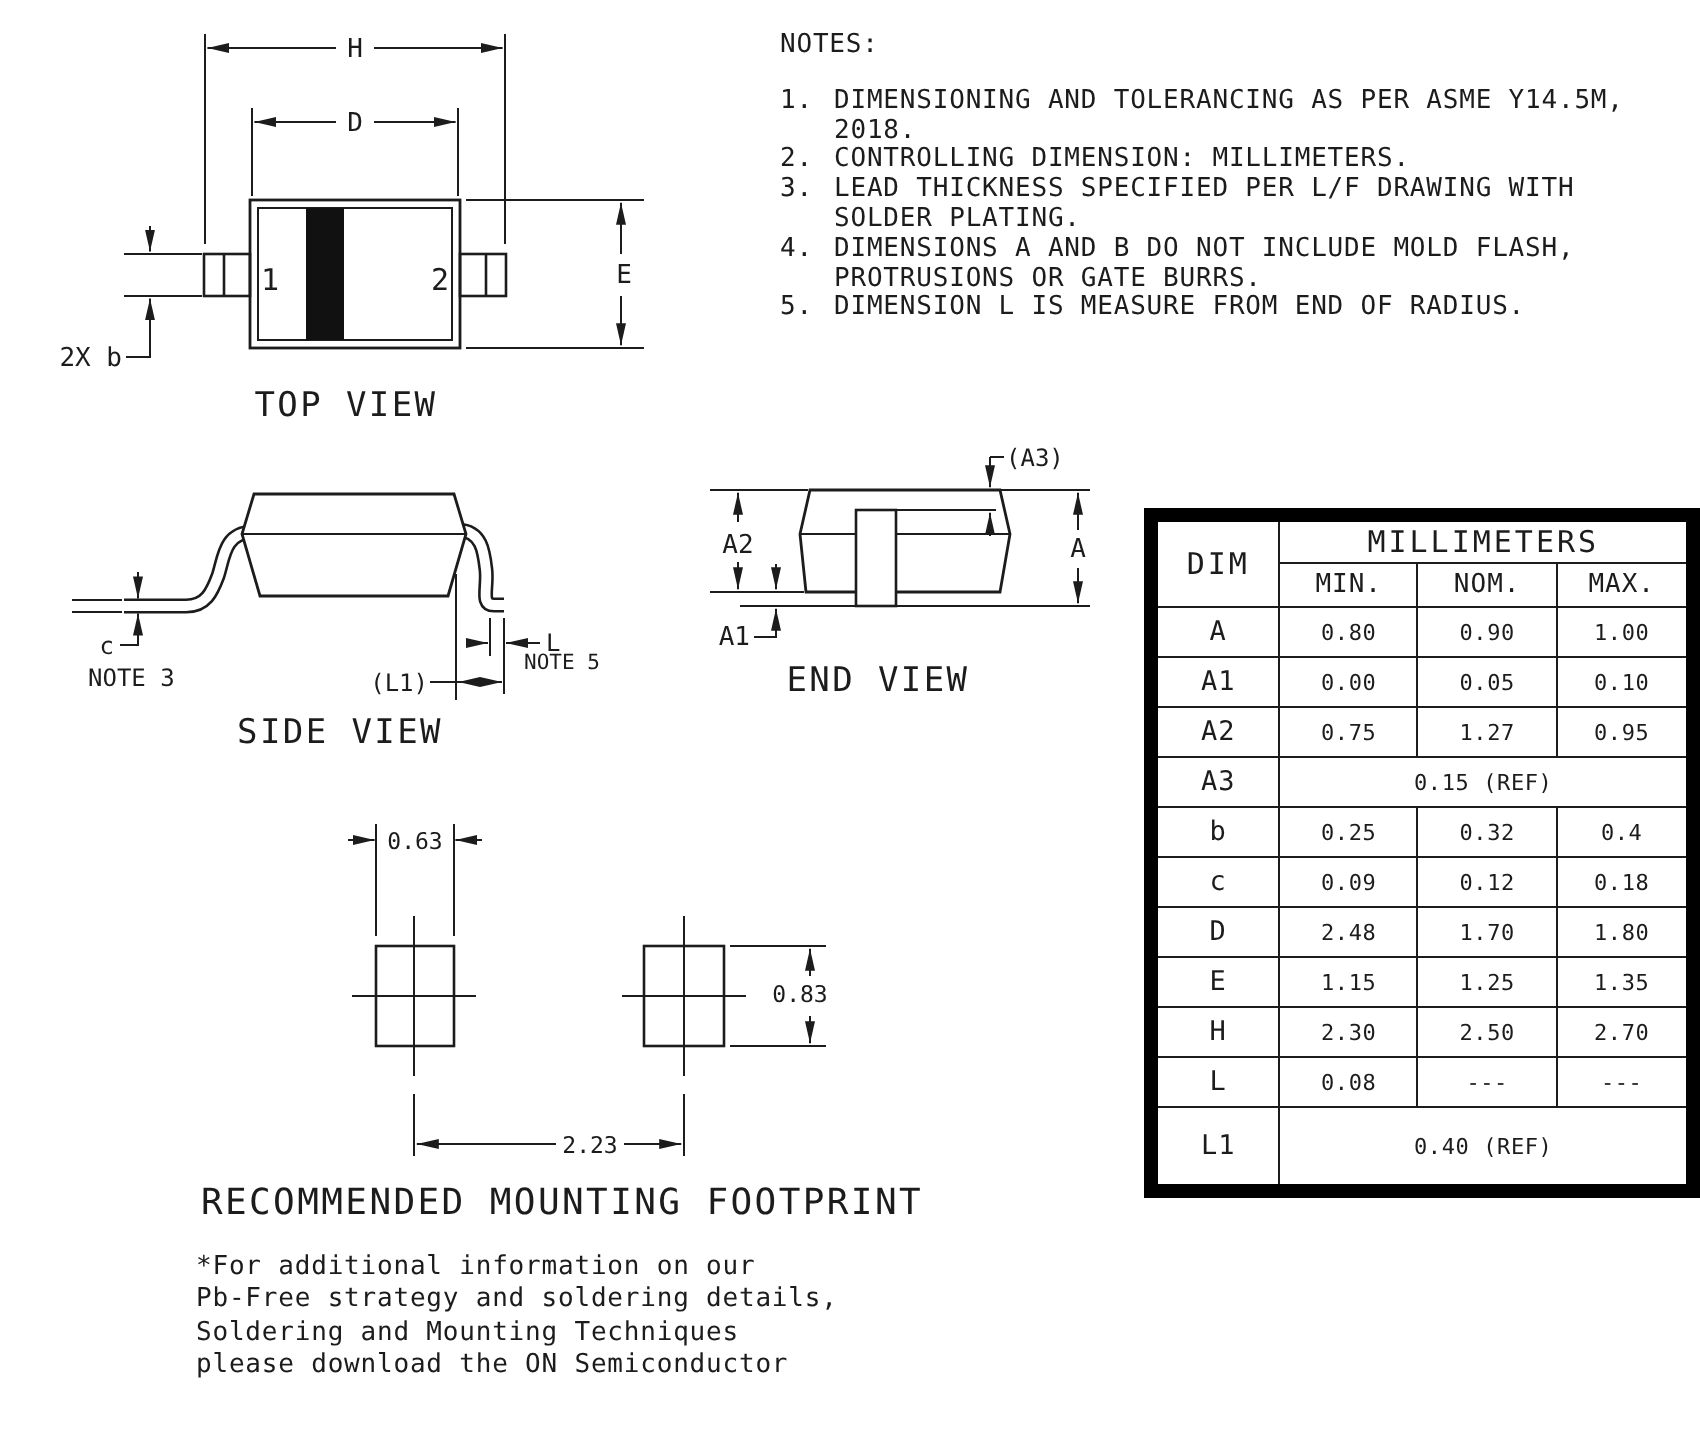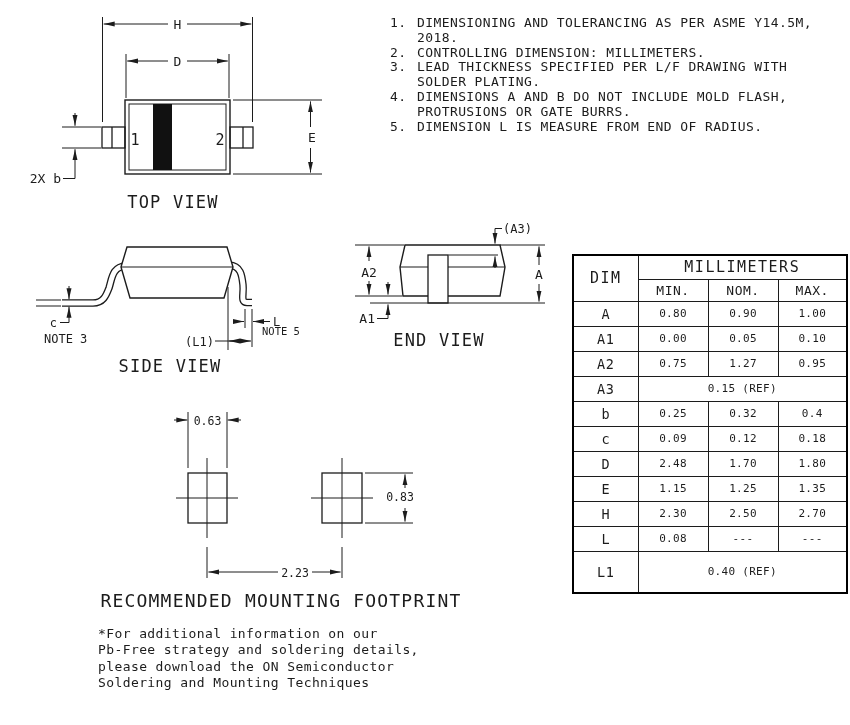--- a/index.html
+++ b/index.html
@@ -20,21 +20,21 @@
   
   .notes{position:absolute;left:390px;top:16px;width:456px;font-size:13px;
          letter-spacing:.4px;line-height:14.8px;}
   .notes-title{margin:0 0 13px 0;font-size:13px;font-weight:normal;letter-spacing:.4px;}
   .note-item{display:flex;align-items:flex-start;}
   .note-num{width:27px;flex:none;}
   .note-text{width:415px;}
 
   
   .dim-table{position:absolute;left:572px;top:254px;border-collapse:collapse;
-             table-layout:fixed;border:2px solid #000000;}
+             table-layout:fixed;border:7px solid #000000;}
   .dim-table td,.dim-table th{border:1.5px solid #1c1c1c;text-align:center;
              vertical-align:middle;padding:0;font-weight:normal;}
   .hdr-big{font-size:15px;letter-spacing:1.5px;}
   .hdr-sm{font-size:13px;letter-spacing:.5px;}
   .cell-dim{font-size:13.5px;letter-spacing:.5px;}
   .cell-val{font-size:11px;letter-spacing:.3px;}
 
   
   .footer{position:absolute;left:98px;top:626px;width:358px;
           font-size:13px;letter-spacing:.4px;line-height:16.4px;}
@@ -208,20 +208,21 @@
       <g stroke="none" fill="#1c1c1c">
         <text class="t11" x="207.5" y="424.5" text-anchor="middle">0.63</text>
         <text class="t11" x="400" y="501" text-anchor="middle">0.83</text>
         <text class="t11" x="295" y="576.5" text-anchor="middle">2.23</text>
         <text class="fptitle" x="281" y="607" text-anchor="middle">RECOMMENDED MOUNTING FOOTPRINT</text>
       </g>
     </g>
   </svg>
 
   <div class="notes">
+    <p class="notes-title">NOTES:</p>
     <div class="note-item">
       <span class="note-num">1.</span>
       <span class="note-text">DIMENSIONING AND TOLERANCING AS PER ASME Y14.5M, 2018.</span>
     </div>
     <div class="note-item">
       <span class="note-num">2.</span>
       <span class="note-text">CONTROLLING DIMENSION: MILLIMETERS.</span>
     </div>
     <div class="note-item">
       <span class="note-num">3.</span>
@@ -315,17 +316,17 @@
       <tr style="height:42px">
         <td class="cell-dim">L1</td>
         <td colspan="3" class="cell-val">0.40 (REF)</td>
       </tr>
     </tbody>
   </table>
 
   <div class="footer">
     <div>*For additional information on our</div>
     <div>Pb-Free strategy and soldering details,</div>
+    <div>Soldering and Mounting Techniques</div>
     <div>please download the ON Semiconductor</div>
-    <div>Soldering and Mounting Techniques</div>
   </div>
 
 </div>
 
 </body></html>

